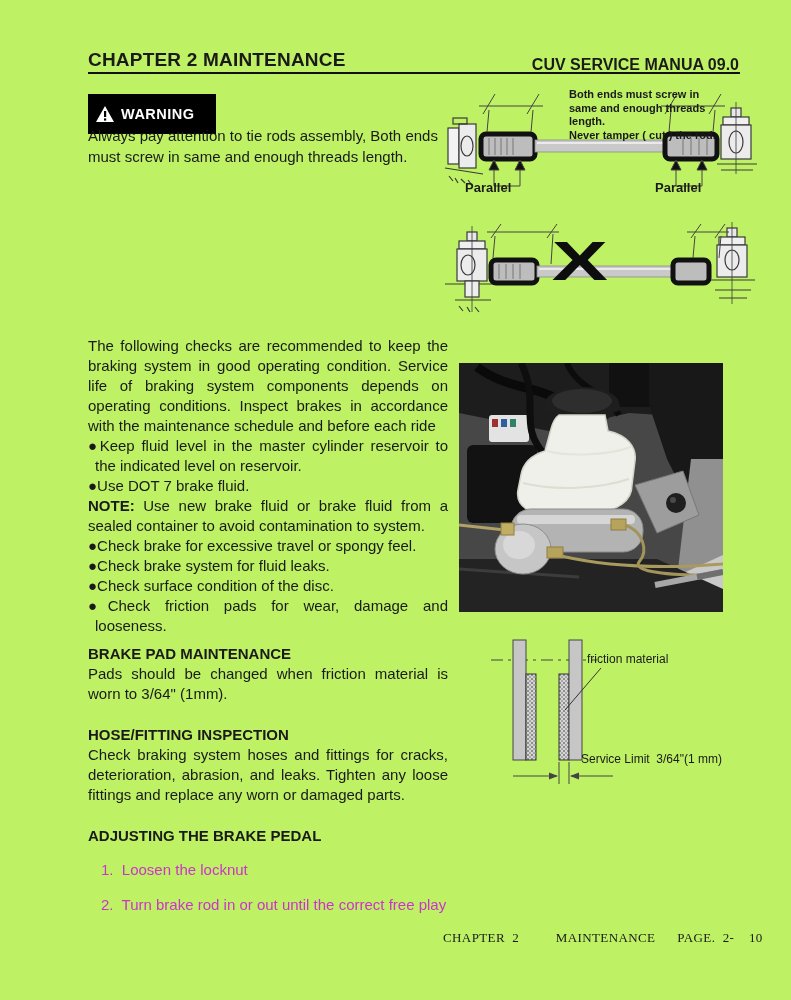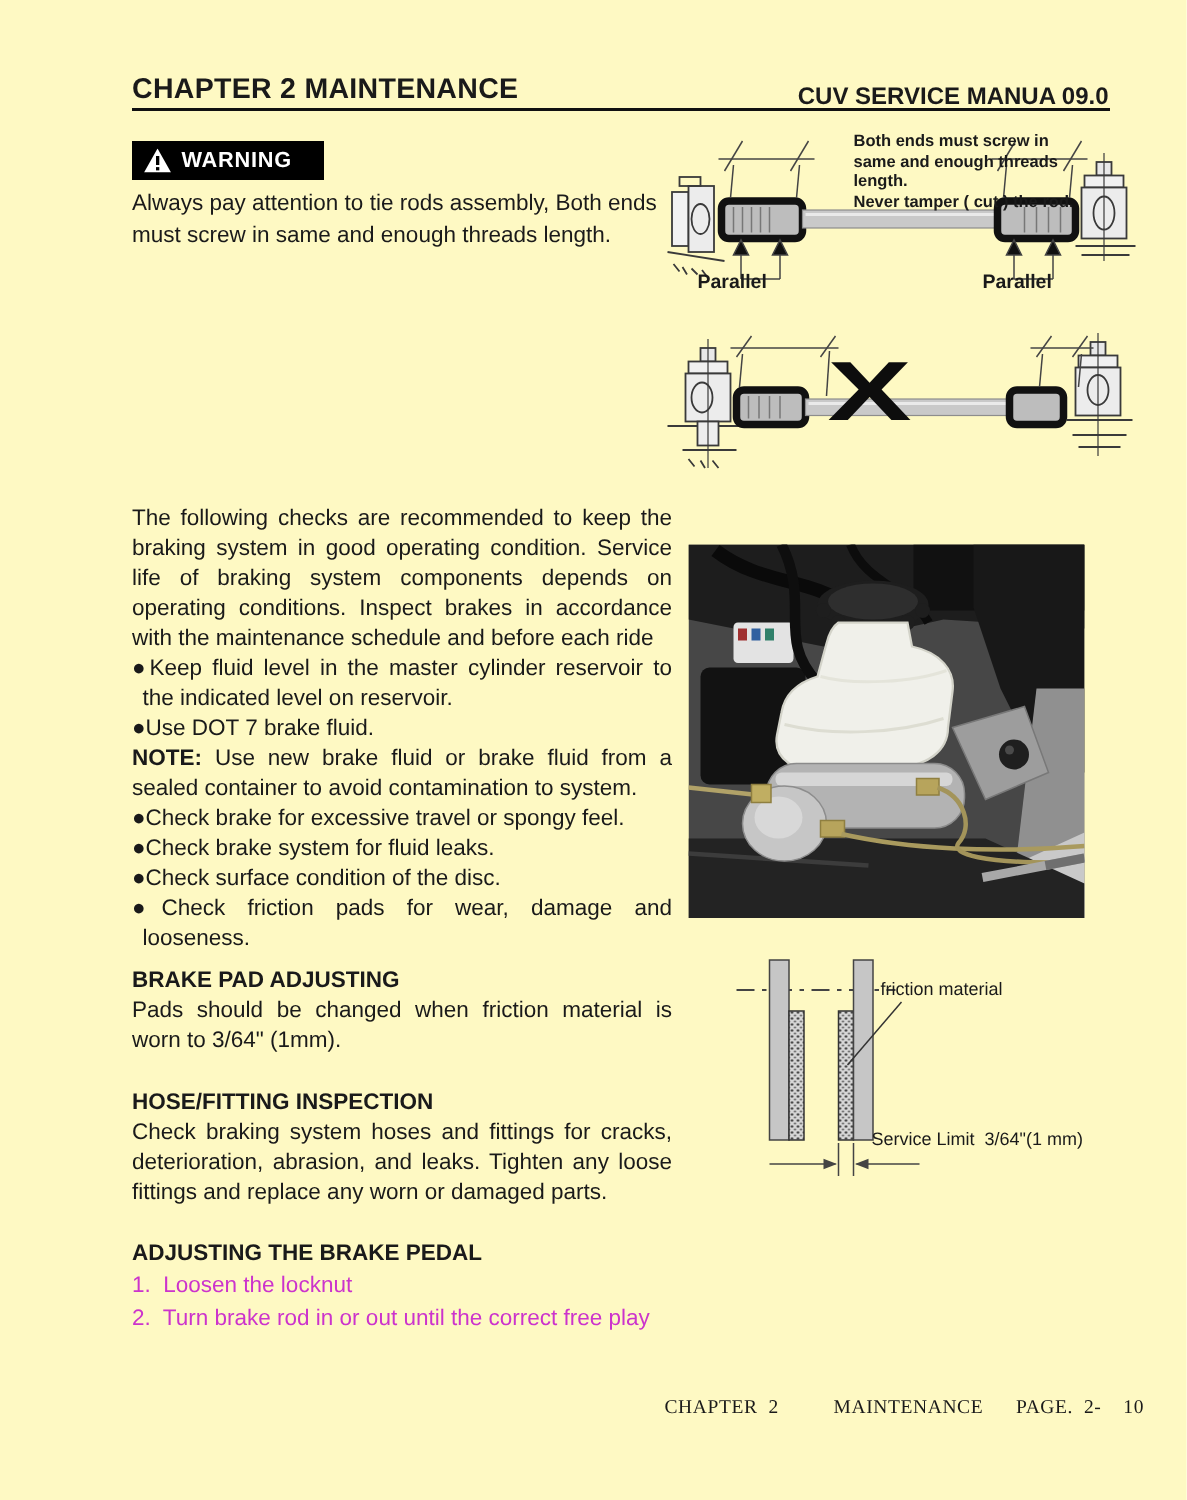--- a/index.html
+++ b/index.html
@@ -1,26 +1,26 @@
 <!DOCTYPE html>
 <html style="--magenta: #cc33cc; --ink: #1a1a1a;"><head>
 <meta charset="utf-8">
 <style>
   :root{ --magenta:#cc33cc; --ink:#1a1a1a; }
   html,body{margin:0;padding:0;}
   body{background:#fff; font-family:"Liberation Sans","DejaVu Sans",sans-serif; color:var(--ink);}
-  .page{position:relative; width:791px; height:1000px; background:#fef9c3; overflow:hidden;}
+  .page{position:relative; width:791px; height:1000px; background:#bef264; overflow:hidden;}
 
   
   .hdr-title{position:absolute; left:88px; top:49px; font-size:19px; font-weight:bold; letter-spacing:.2px;}
   .hdr-manual{position:absolute; right:52px; top:56px; font-size:16px; font-weight:bold;}
   .hdr-rule{position:absolute; left:88px; top:72px; width:652px; height:2px; background:#111;}
 
   
-  .warn-box{position:absolute; left:88px; top:94px; width:128px; height:26px; background:#000; color:#fff;
+  .warn-box{position:absolute; left:88px; top:94px; width:128px; height:40px; background:#000; color:#fff;
             display:flex; align-items:center; gap:7px; padding-left:8px; box-sizing:border-box;}
   .warn-box .wlabel{font-size:14.5px; font-weight:bold; letter-spacing:.5px;}
   .warn-text{position:absolute; left:88px; top:125px; width:354px; font-size:15px; line-height:21px; text-align:left;}
 
   
   .diag1{position:absolute; left:443px; top:84px; width:318px; height:122px;}
   .diag2{position:absolute; left:443px; top:220px; width:318px; height:102px;}
   .diag-note{position:absolute; left:82px; top:4px; width:236px; font-size:11px; font-weight:bold;
              line-height:13.5px; white-space:pre-line;margin-left:44px;}
   .parallel{position:absolute; top:96px; font-size:13px; font-weight:bold;}
@@ -30,21 +30,21 @@
 
   
   .leftcol{position:absolute; left:88px; top:336px; width:360px; font-size:15px; line-height:20px;}
   .sec-h{font-size:17.5px; font-weight:bold; display:inline-block; border-bottom:2px solid #111;
          padding-bottom:1px; margin:0 0 11px 0;}
   .para{margin:0; text-align:justify;}
   .bullet{margin:0; text-align:justify; padding-left:7px; text-indent:-7px;}
   .sub-h{font-size:15px; font-weight:bold; margin:0;}
   .gap8{height:8px;} .gap22{height:21px;}
   .magenta{color:var(--magenta);}
-  .step{margin:0; white-space:pre;}
+  .step{margin:13px; white-space:pre;}
 
   
   .photo{position:absolute; left:459px; top:363px; width:264px; height:249px;}
   .padd{position:absolute; left:483px; top:630px; width:268px; height:164px;}
   .padd-label{position:absolute; left:104px; top:22px; font-size:12px;}
   .padd-limit{position:absolute; left:98px; top:122px; font-size:12px; white-space:pre;}
 
   
   .footer{position:absolute; left:443px; top:930px; font-family:"Liberation Serif","DejaVu Serif",serif;
           font-size:13px; white-space:pre; letter-spacing:.4px;}
@@ -200,21 +200,21 @@
     <p class="para">The following checks are recommended to keep the braking system in good operating condition. Service life of braking system components depends on operating conditions. Inspect brakes in accordance with the maintenance schedule and before each ride</p>
     <p class="bullet">●Keep fluid level in the master cylinder reservoir to the indicated level on reservoir.</p>
     <p class="bullet">●Use DOT 7 brake fluid.</p>
     <p class="para"><b>NOTE:</b><span> Use new brake fluid or brake fluid from a sealed container to avoid contamination to system.</span></p>
     <p class="bullet">●Check brake for excessive travel or spongy feel.</p>
     <p class="bullet">●Check brake system for fluid leaks.</p>
     <p class="bullet">●Check surface condition of the disc.</p>
     <p class="bullet">●Check friction pads for wear, damage and looseness.</p>
 
     <div class="gap8"></div>
-    <h3 class="sub-h">BRAKE PAD ADJUSTING</h3>
+    <h3 class="sub-h">BRAKE PAD MAINTENANCE</h3>
     <p class="para">Pads should be changed when friction material is worn to 3/64" (1mm).</p>
 
     <div class="gap22"></div>
     <h3 class="sub-h">HOSE/FITTING INSPECTION</h3>
     <p class="para">Check braking system hoses and fittings for cracks, deterioration, abrasion, and leaks. Tighten any loose fittings and replace any worn or damaged parts.</p>
 
     <div class="gap22"></div>
     <h3 class="sub-h">ADJUSTING THE BRAKE PEDAL</h3>
     <p class="step magenta" style="line-height:21.5px;">1.  Loosen the locknut</p>
     <p class="step magenta" style="line-height:21.5px;">2.  Turn brake rod in or out until the correct free play</p>

